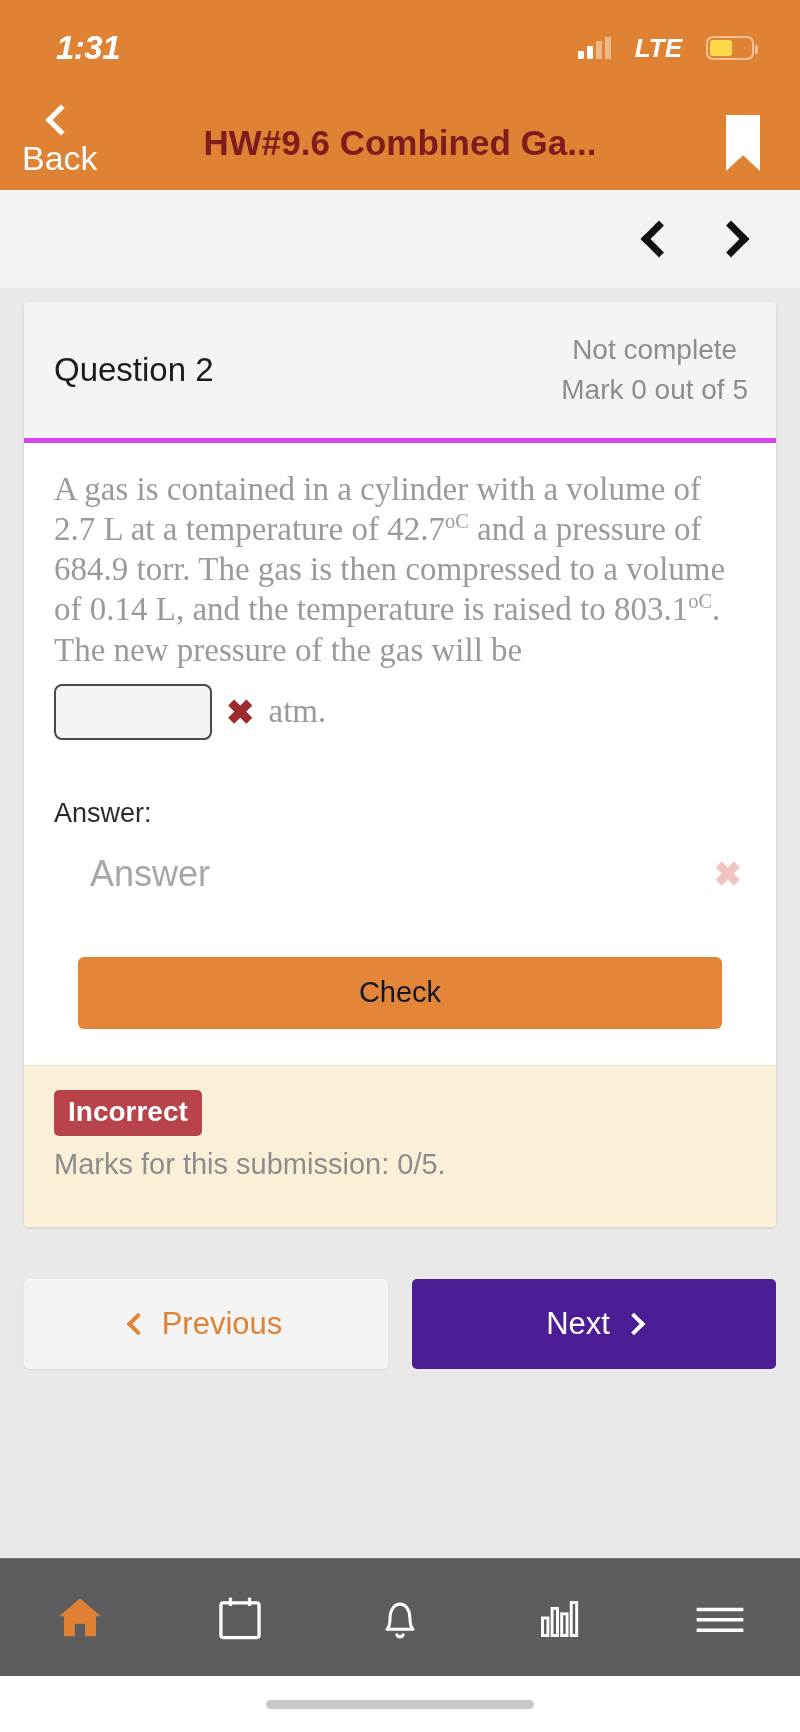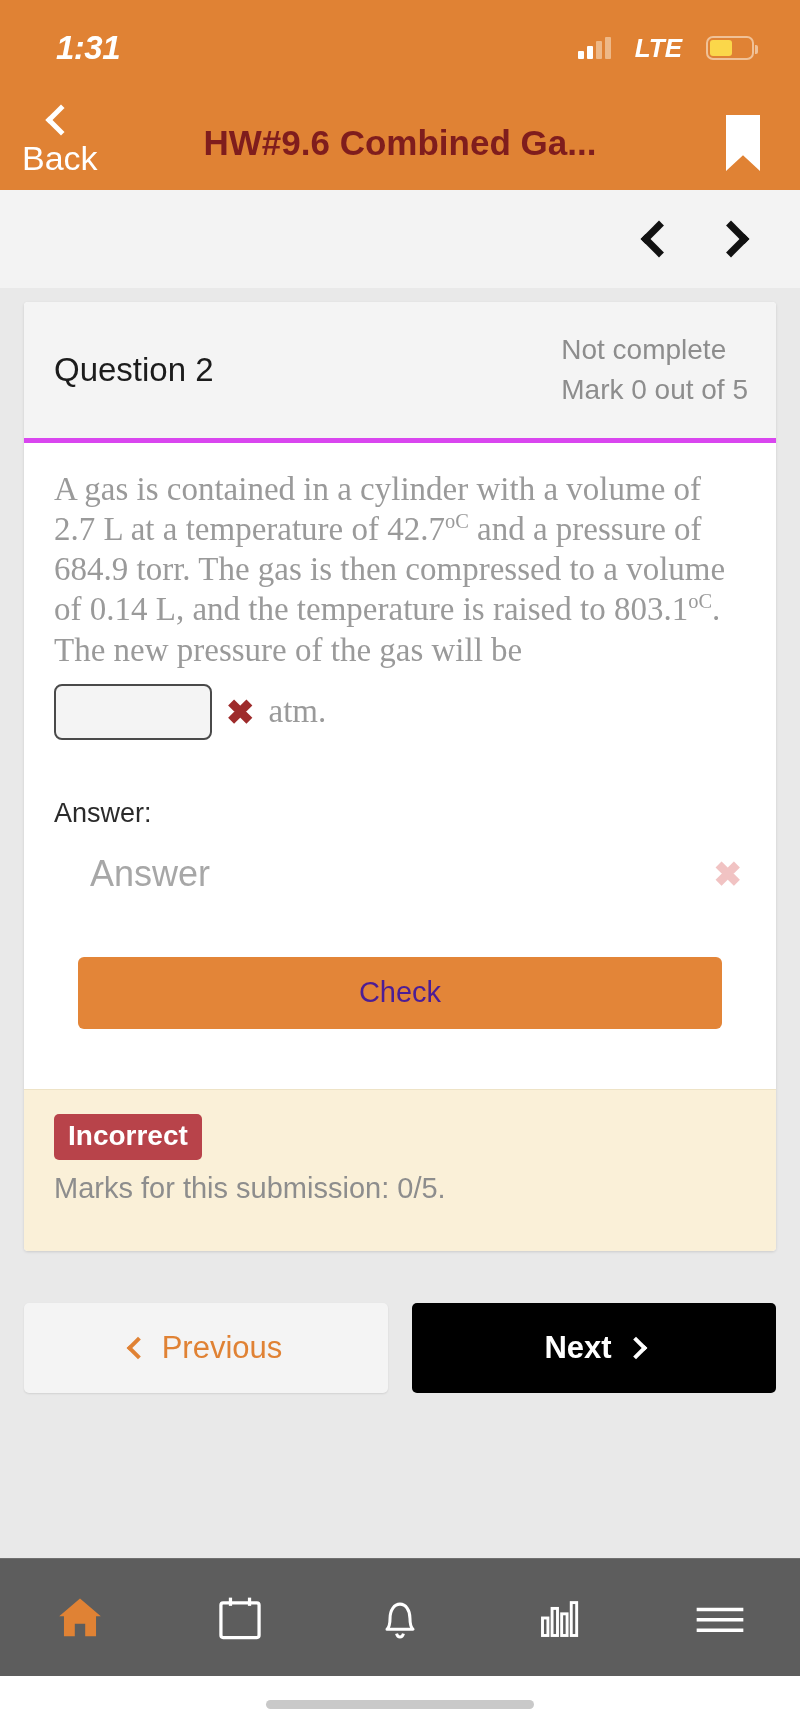--- a/index.html
+++ b/index.html
@@ -183,21 +183,21 @@
     justify-content: space-between;
     align-items: center;
     padding: 28px 28px 28px 30px;
     min-height: 110px;
   }
   .qcard-title {
     font-size: 33px;
     color: #1c1c1c;
   }
   .qcard-status {
-    text-align: left;
+    text-align: center;
   }
   .qcard-status div {
     font-size: 28px;
     color: #8d8d8d;
     line-height: 1.42;
   }
 
   .qbody {
     padding: 26px 30px 10px 30px;
   }
@@ -257,26 +257,26 @@
     color: #f1c3c3;
     font-size: 34px;
     font-weight: bold;
     cursor: pointer;
     padding-right: 4px;
   }
 
   .check-btn {
     display: block;
     width: calc(100% - 108px);
-    margin: 54px 54px 60px 54px;
+    margin: 54px 54px 36px 54px;
     height: 72px;
     background: #e38538;
     border: none;
     border-radius: 6px;
-    color: #4c1d95;
+    color: #0f172a;
     font-size: 29px;
     font-family: "Liberation Sans", sans-serif;
     cursor: pointer;
   }
 
   .feedback {
     background: #faf0d8;
     border-top: 1px solid #eee3c6;
     padding: 24px 30px 46px 30px;
   }
@@ -313,23 +313,22 @@
     justify-content: center;
     gap: 16px;
     cursor: pointer;
   }
   .pn-prev {
     background: #f4f4f4;
     color: #e08234;
     box-shadow: 0 1px 2px rgba(0,0,0,0.10);
   }
   .pn-next {
-    background: #000000;
+    background: #4c1d95;
     color: #ffffff;
-    font-weight: bold;
   }
   .pn-chev {
     width: 16px; height: 16px;
     display: inline-block;
   }
   .pn-chev.left {
     border-left: 4px solid #e08234;
     border-bottom: 4px solid #e08234;
     transform: rotate(45deg);
   }

